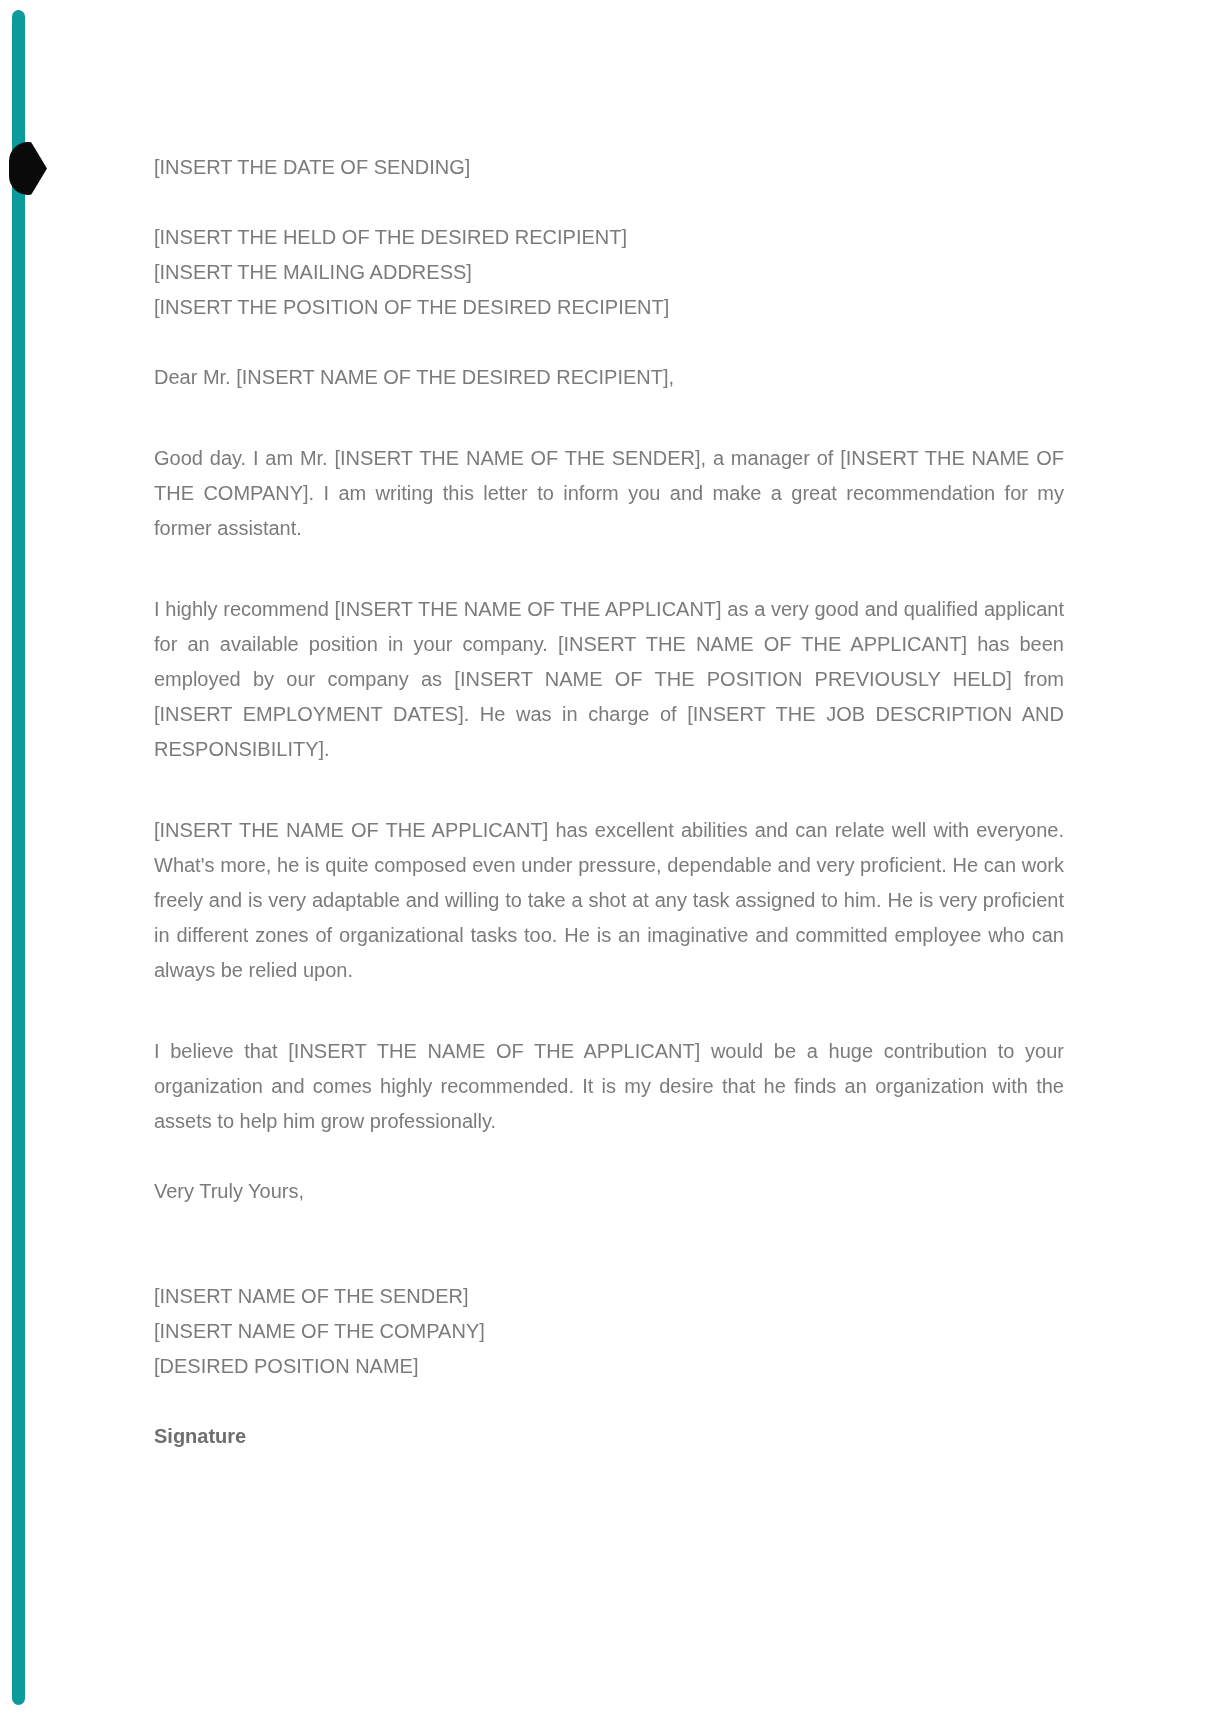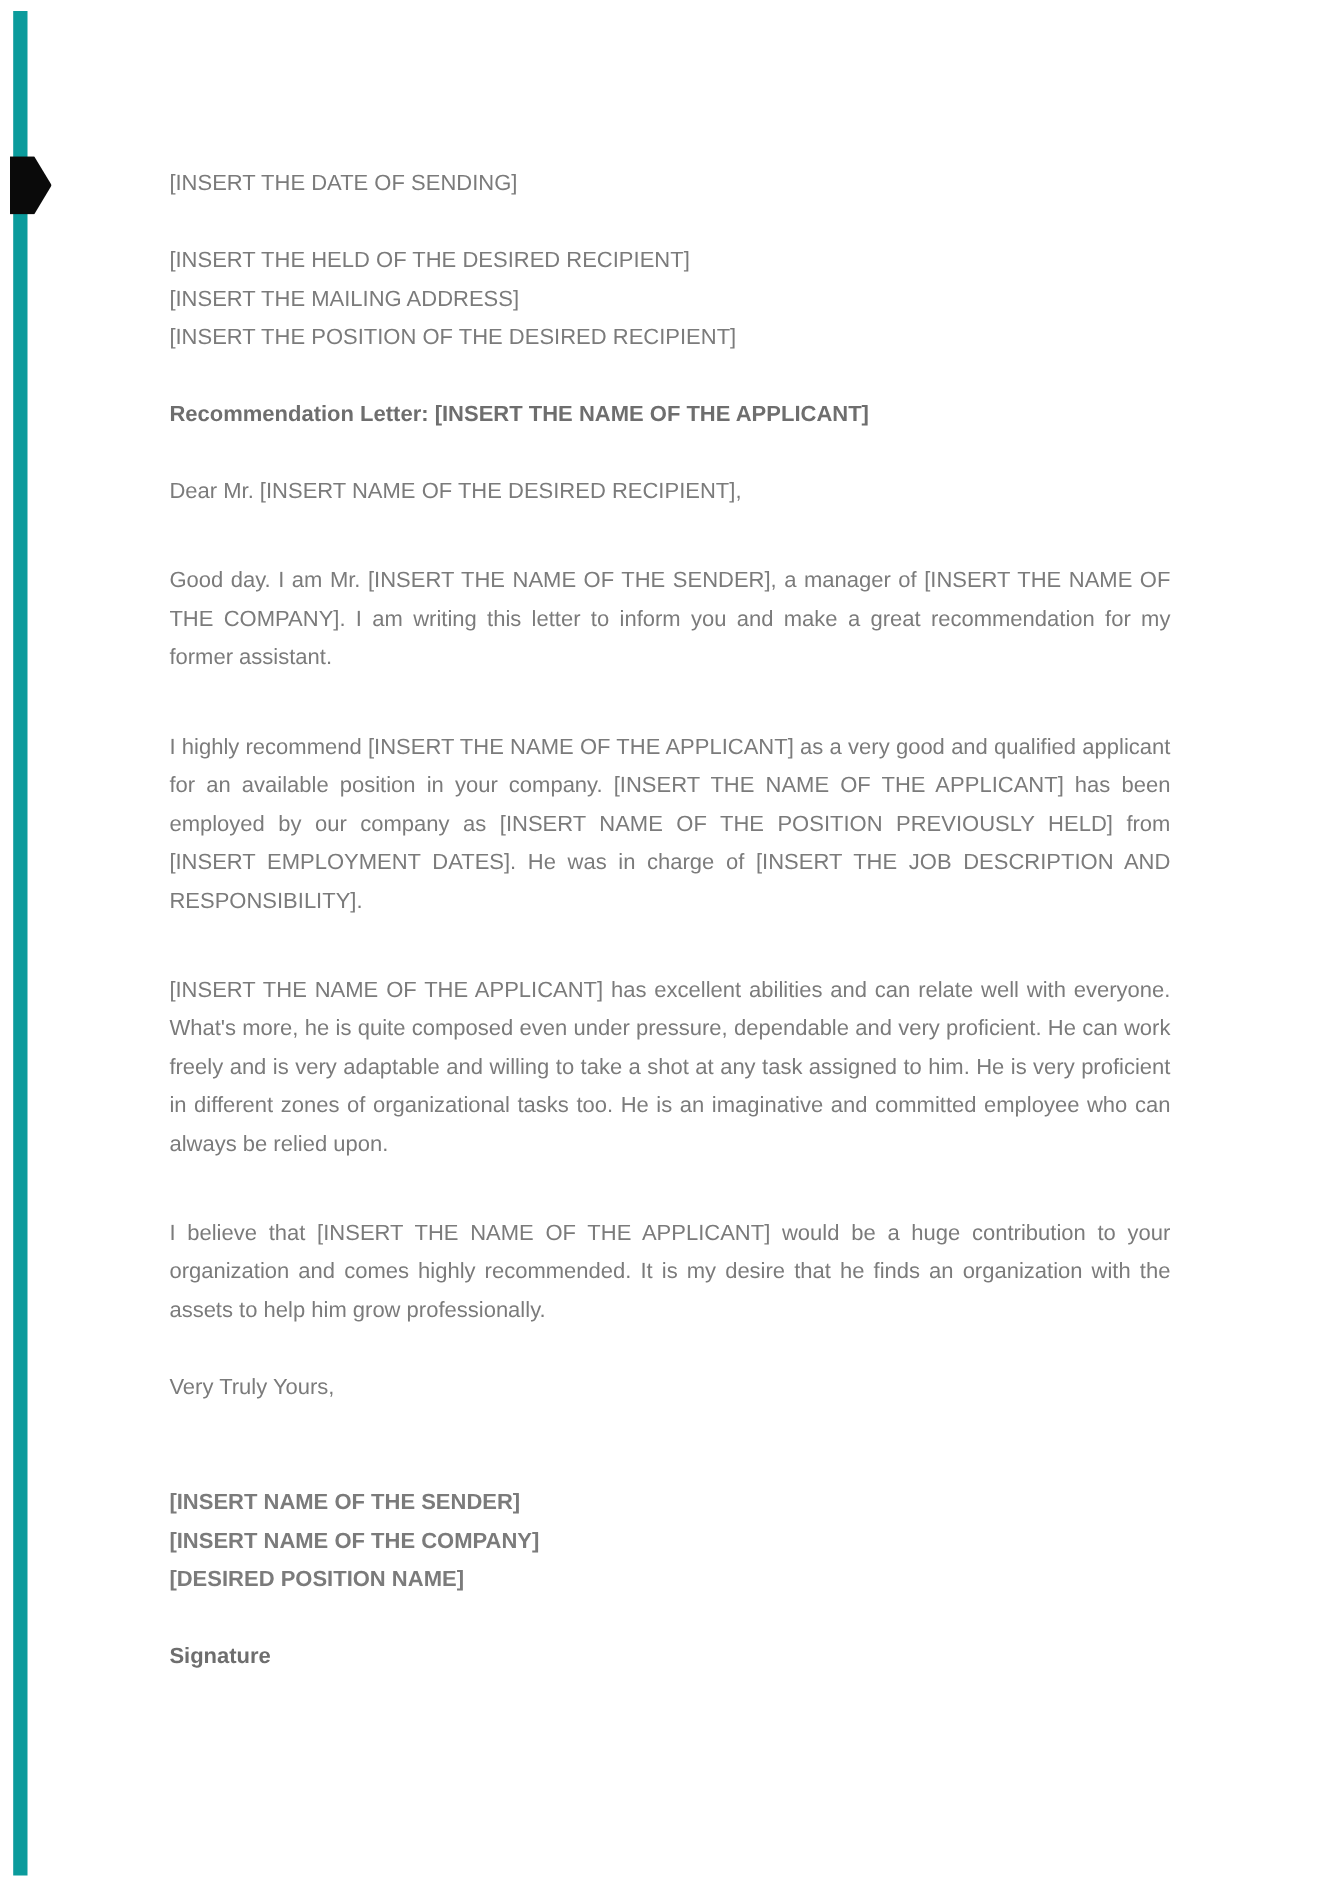--- a/index.html
+++ b/index.html
@@ -1,15 +1,15 @@
 <!DOCTYPE html>
 <html style="--accent-color: #0b9b9c; --marker-color: #0a0a0a; --text-color: #7b7b7b; --bold-text-color: #6e6e6e;"><head>
 <meta charset="utf-8">
 <style>
-  * { margin: 0; padding: 0; box-sizing: border-box; }
+  * { margin: 0; padding: 0; box-sizing: border-box; border-radius: 26px; }
   html, body { background: #ffffff; }
   body {
     width: 1220px;
     height: 1716px;
     position: relative;
     overflow: hidden;
     font-family: "Liberation Sans", sans-serif;
   }
   .page {
     position: absolute;
@@ -56,42 +56,40 @@
     margin-top: 46px;
   }
   .subject,
   .signature-label {
     font-weight: bold;
     color: var(--bold-text-color, #6e6e6e);
   }
   
   .sender-block {
     margin-top: 70px;
-    font-weight: bold;
   }
 </style>
 </head>
 <body>
 
 <div class="page">
 
   <div class="accent-bar"></div>
   <div class="arrow-marker"></div>
 
   <main class="letter">
 
     <p class="line">[INSERT THE DATE OF SENDING]</p>
 
     <div class="block">
       <p class="line">[INSERT THE HELD OF THE DESIRED RECIPIENT]</p>
       <p class="line">[INSERT THE MAILING ADDRESS]</p>
       <p class="line">[INSERT THE POSITION OF THE DESIRED RECIPIENT]</p>
     </div>
 
-    <p class="line subject">Recommendation Letter: [INSERT THE NAME OF THE APPLICANT]</p>
 
     <p class="line">Dear Mr. [INSERT NAME OF THE DESIRED RECIPIENT],</p>
 
     <p class="para">Good day. I am Mr. [INSERT THE NAME OF THE SENDER], a manager of [INSERT THE NAME OF THE COMPANY]. I am writing this letter to inform you and make a great recommendation for my former assistant.</p>
 
     <p class="para">I highly recommend [INSERT THE NAME OF THE APPLICANT] as a very good and qualified applicant for an available position in your company. [INSERT THE NAME OF THE APPLICANT] has been employed by our company as [INSERT NAME OF THE POSITION PREVIOUSLY HELD] from [INSERT EMPLOYMENT DATES]. He was in charge of [INSERT THE JOB DESCRIPTION AND RESPONSIBILITY].</p>
 
     <p class="para">[INSERT THE NAME OF THE APPLICANT] has excellent abilities and can relate well with everyone. What's more, he is quite composed even under pressure, dependable and very proficient. He can work freely and is very adaptable and willing to take a shot at any task assigned to him. He is very proficient in different zones of organizational tasks too. He is an imaginative and committed employee who can always be relied upon.</p>
 
     <p class="para">I believe that [INSERT THE NAME OF THE APPLICANT] would be a huge contribution to your organization and comes highly recommended. It is my desire that he finds an organization with the assets to help him grow professionally.</p>

